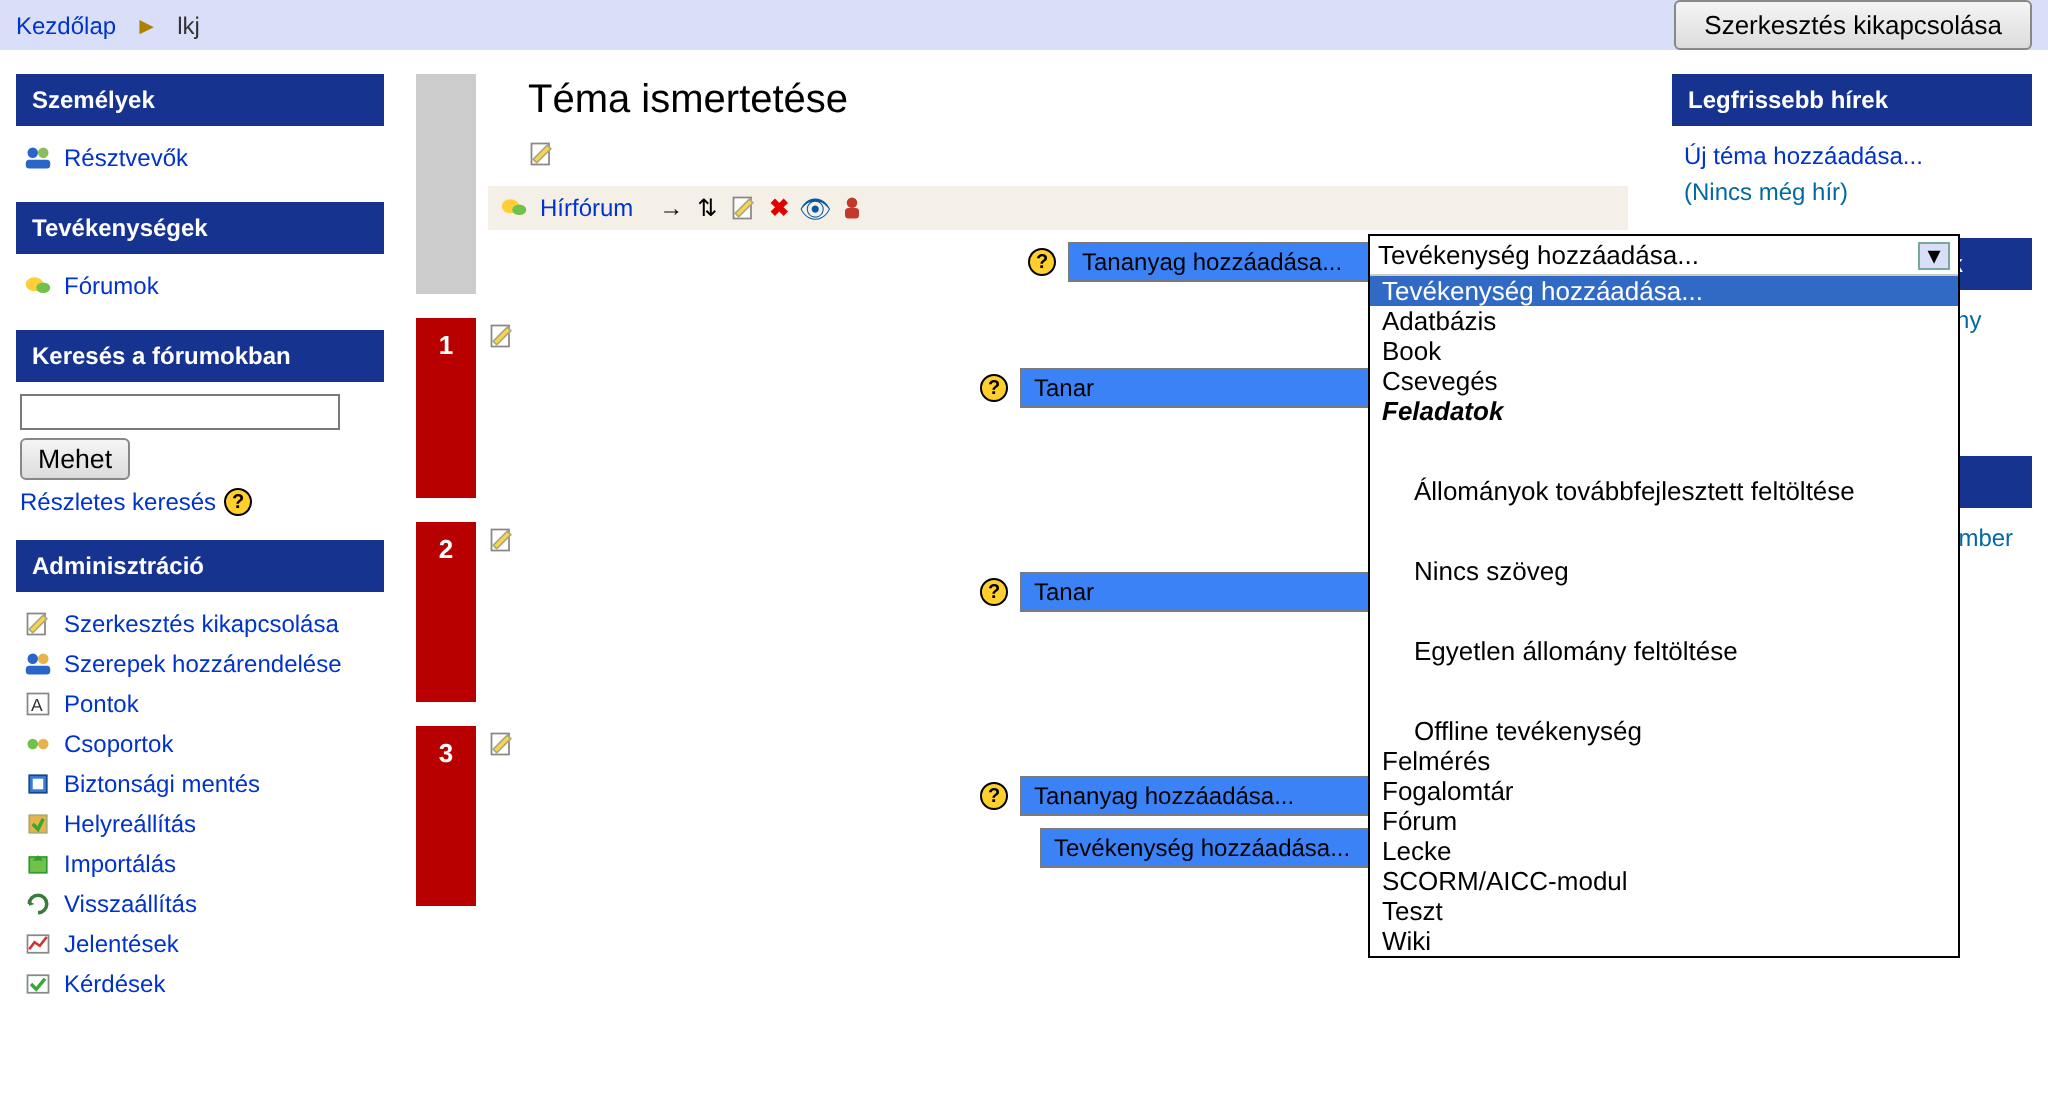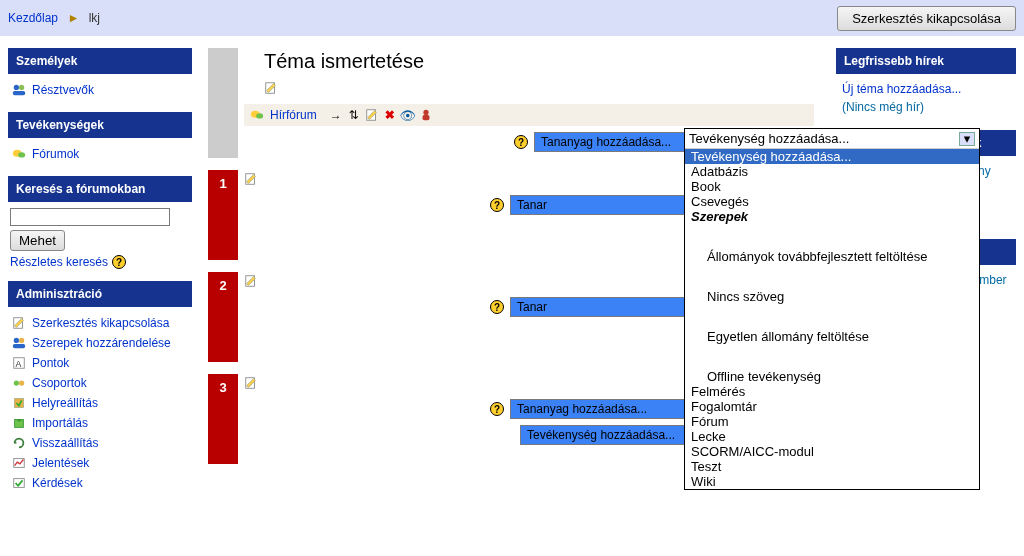--- a/index.html
+++ b/index.html
@@ -20,21 +20,21 @@
     font-size: 12px;
     background: var(--body-bg);
     color: var(--text);
     width: 1024px;
   }
   a { color: var(--link); text-decoration: none; }
 
   
   .topbar {
     background: var(--header-bg);
-    height: 36px;
+    height: 25px;
     padding: 0 8px;
     display: flex;
     align-items: center;
     justify-content: space-between;
   }
   .breadcrumb { font-size: 12px; }
   .breadcrumb .sep {
     color: #b08000;
     margin: 0 6px;
     font-weight: bold;
@@ -279,20 +279,29 @@
             <a href="#">Pontok</a>
           </div>
           <div class="item">
             <span class="ic">
               <svg viewBox="0 0 16 16">
                 <circle cx="5" cy="8" r="3" fill="#6fc24a"></circle>
                 <circle cx="11" cy="8" r="3" fill="#e7b34a"></circle>
               </svg>
             </span>
             <a href="#">Csoportok</a>
+          </div>
+          <div class="item">
+            <span class="ic">
+              <svg viewBox="0 0 16 16">
+                <rect x="3" y="3" width="10" height="10" fill="#3b7dd8" stroke="#15468a"></rect>
+                <rect x="5" y="5" width="6" height="6" fill="#fff"></rect>
+              </svg>
+            </span>
+            <a href="#">Biztonsági mentés</a>
           </div>
           <div class="item">
             <span class="ic">
               <svg viewBox="0 0 16 16">
                 <rect x="3" y="3" width="10" height="10" fill="#e7b34a" stroke="#aa7"></rect>
                 <path d="M5 8 L8 11 L11 5" stroke="#3a3" fill="none" stroke-width="2"></path>
               </svg>
             </span>
             <a href="#">Helyreállítás</a>
           </div>
@@ -466,21 +475,21 @@
     <div class="dropdown-open">
       <div class="dd-header">
         <span>Tevékenység hozzáadása...</span>
         <span class="dd-btn">▾</span>
       </div>
       <div id="dd-list">
           <div class="opt selected">Tevékenység hozzáadása...</div>
           <div class="opt">Adatbázis</div>
           <div class="opt">Book</div>
           <div class="opt">Csevegés</div>
-          <div class="opt group">Szerepek</div>
+          <div class="opt group">Feladatok</div>
           <div class="opt indent">Állományok továbbfejlesztett feltöltése</div>
           <div class="opt indent">Nincs szöveg</div>
           <div class="opt indent">Egyetlen állomány feltöltése</div>
           <div class="opt indent">Offline tevékenység</div>
           <div class="opt">Felmérés</div>
           <div class="opt">Fogalomtár</div>
           <div class="opt">Fórum</div>
           <div class="opt">Lecke</div>
           <div class="opt">SCORM/AICC-modul</div>
           <div class="opt">Teszt</div>

